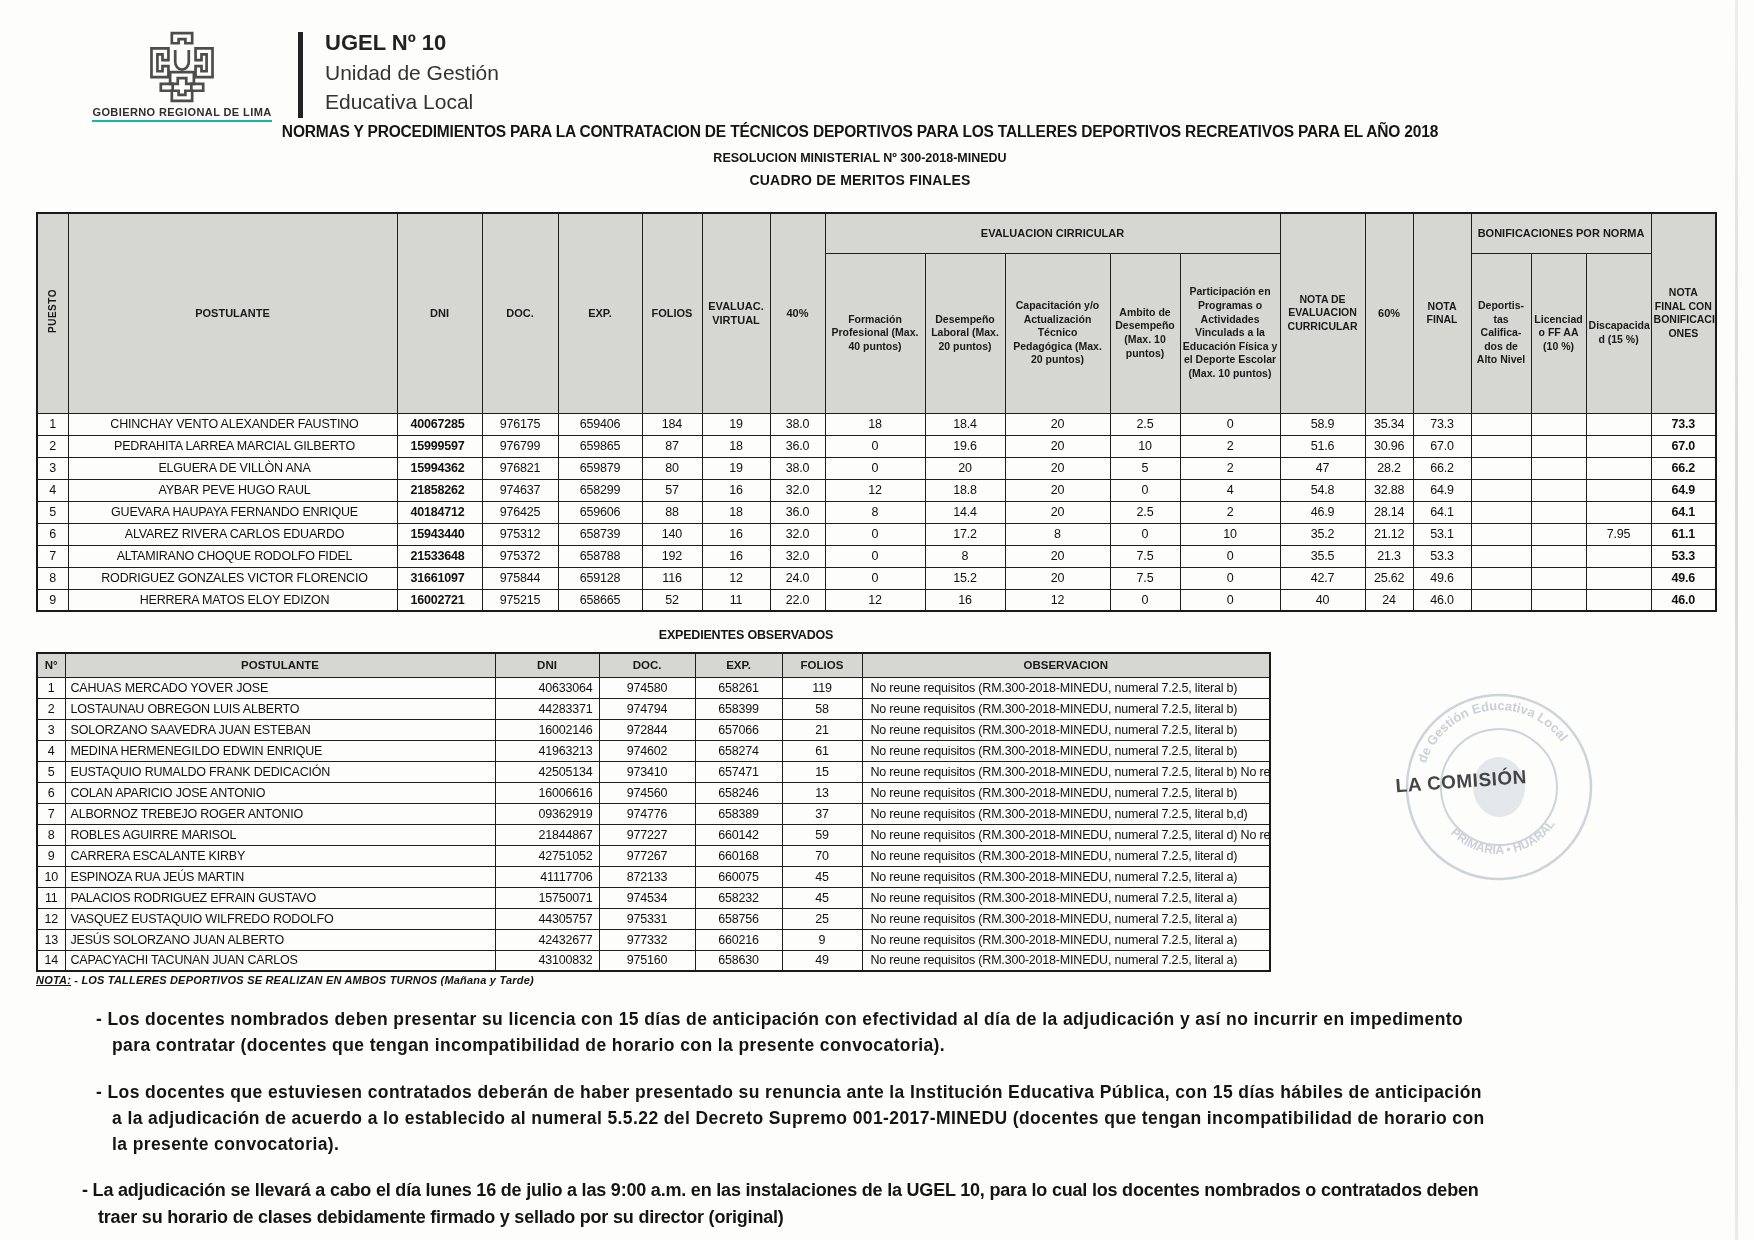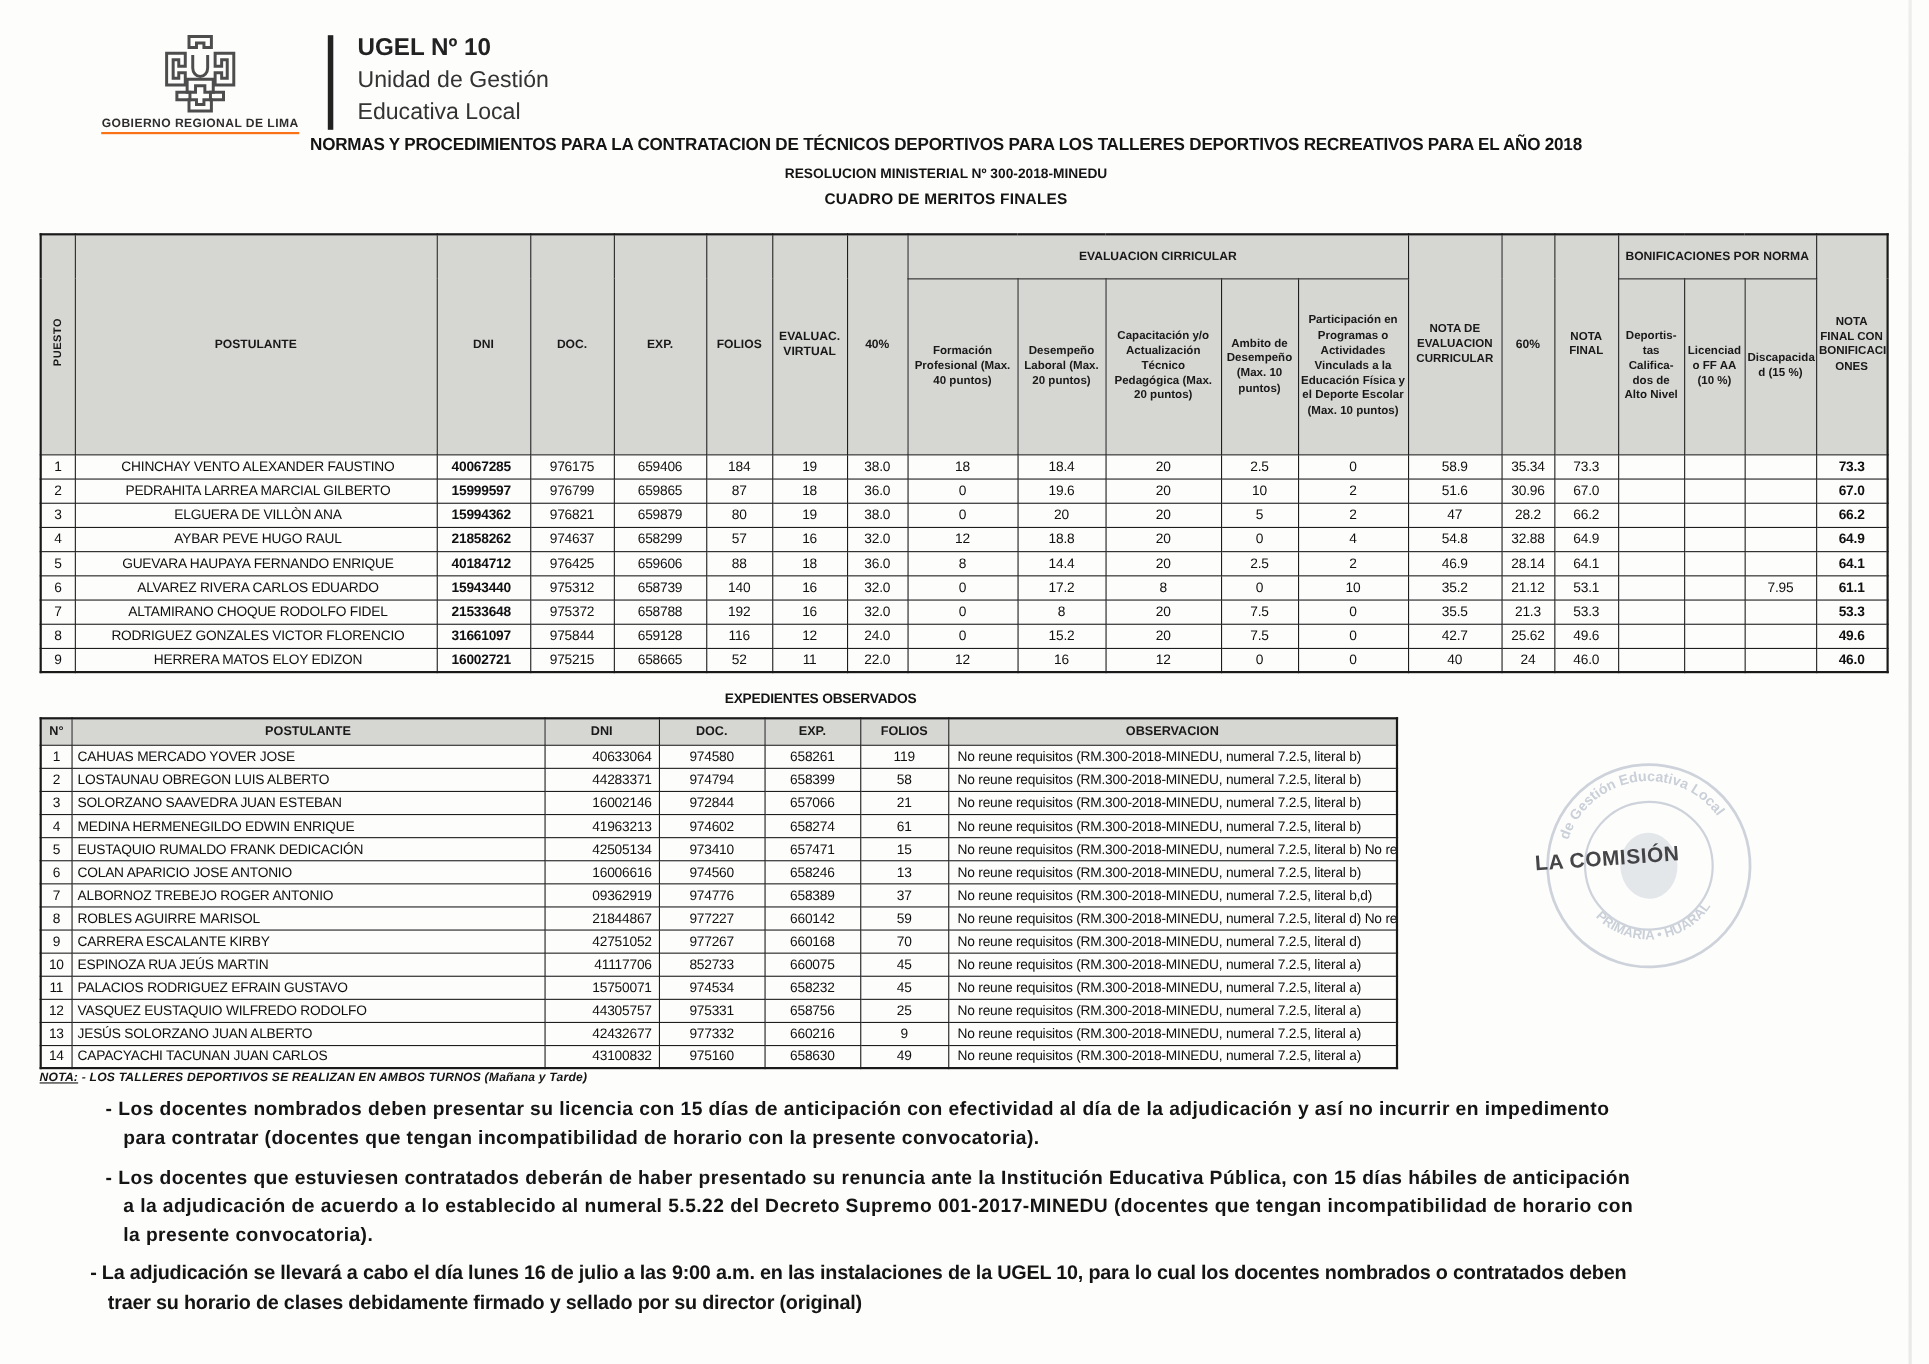--- a/index.html
+++ b/index.html
@@ -7,21 +7,21 @@
     width:1754px;height:1240px;position:relative;overflow:hidden;
     background:#fdfdfc;color:#141414;
     font-family:"Liberation Sans","DejaVu Sans",sans-serif;
   }
   .scan-edge{position:absolute;right:16px;top:0;width:3px;height:1240px;background:linear-gradient(#e8e8e6,#c9c9c7 40%,#e2e2e0);opacity:.7;}
 
   
   .letterhead{position:absolute;left:92px;top:28px;display:flex;align-items:flex-start;}
   .logo-block{width:180px;text-align:center;}
   .logo-block svg{display:block;margin:0 auto;}
-  .logo-caption{font-size:11px;font-weight:bold;letter-spacing:.4px;color:#2e2e2e;border-bottom:2px solid #f97316;padding-bottom:2px;white-space:nowrap;}
+  .logo-caption{font-size:11px;font-weight:bold;letter-spacing:.4px;color:#2e2e2e;border-bottom:2px solid #14b8a6;padding-bottom:2px;white-space:nowrap;}
   .head-divider{width:5px;height:86px;background:#222;margin:4px 22px 0 26px;}
   .org-lines{padding-top:2px;}
   .org-line1{font-size:22px;font-weight:bold;color:#222;}
   .org-line2,.org-line3{font-size:21px;color:#333;margin-top:5px;}
 
   
   .titles{position:absolute;left:20px;top:123px;width:1680px;text-align:center;}
   .doc-title{font-size:16px;font-weight:bold;letter-spacing:-.2px;transform:scaleX(.97);}
   .doc-subtitle{font-size:12.5px;font-weight:bold;margin-top:10px;}
   .table-title{font-size:14px;font-weight:bold;margin-top:7px;letter-spacing:.2px;}
@@ -58,21 +58,21 @@
   .observed td:nth-child(7){text-align:left;padding-left:8px;}
 
   
   .stamp{position:absolute;left:1392px;top:680px;width:215px;height:215px;transform:rotate(-4deg);}
   .stamp-label{position:absolute;left:4px;top:88px;font-size:19px;font-weight:bold;letter-spacing:.5px;color:#2d2d30;opacity:.88;}
 
   
   .notes{position:absolute;left:36px;top:974px;width:1450px;}
   .note-heading{font-size:11px;font-weight:bold;letter-spacing:.2px;font-style:italic;}
   .nota-label{text-decoration:underline;}
-  .note-item{margin-top:9px;font-size:17.5px;line-height:1.5;}
+  .note-item{margin-top:20px;font-size:17.5px;line-height:1.5;}
   .note-item.strong{font-weight:bold;padding-left:76px;text-indent:-16px;letter-spacing:.4px;}
   .note-item.plain{font-weight:bold;padding-left:62px;text-indent:-16px;letter-spacing:-.2px;font-size:18px;}
 </style>
 </head>
 <body>
 
 <div class="scan-edge"></div>
 
 <div class="letterhead">
   <div class="logo-block">
@@ -460,21 +460,21 @@
           <td>42751052</td>
           <td>977267</td>
           <td>660168</td>
           <td>70</td>
           <td>No reune requisitos (RM.300-2018-MINEDU, numeral 7.2.5, literal d)</td>
         </tr>
         <tr>
           <td>10</td>
           <td>ESPINOZA RUA JEÚS MARTIN</td>
           <td>41117706</td>
-          <td>852733</td>
+          <td>872133</td>
           <td>660075</td>
           <td>45</td>
           <td>No reune requisitos (RM.300-2018-MINEDU, numeral 7.2.5, literal a)</td>
         </tr>
         <tr>
           <td>11</td>
           <td>PALACIOS RODRIGUEZ EFRAIN GUSTAVO</td>
           <td>15750071</td>
           <td>974534</td>
           <td>658232</td>

